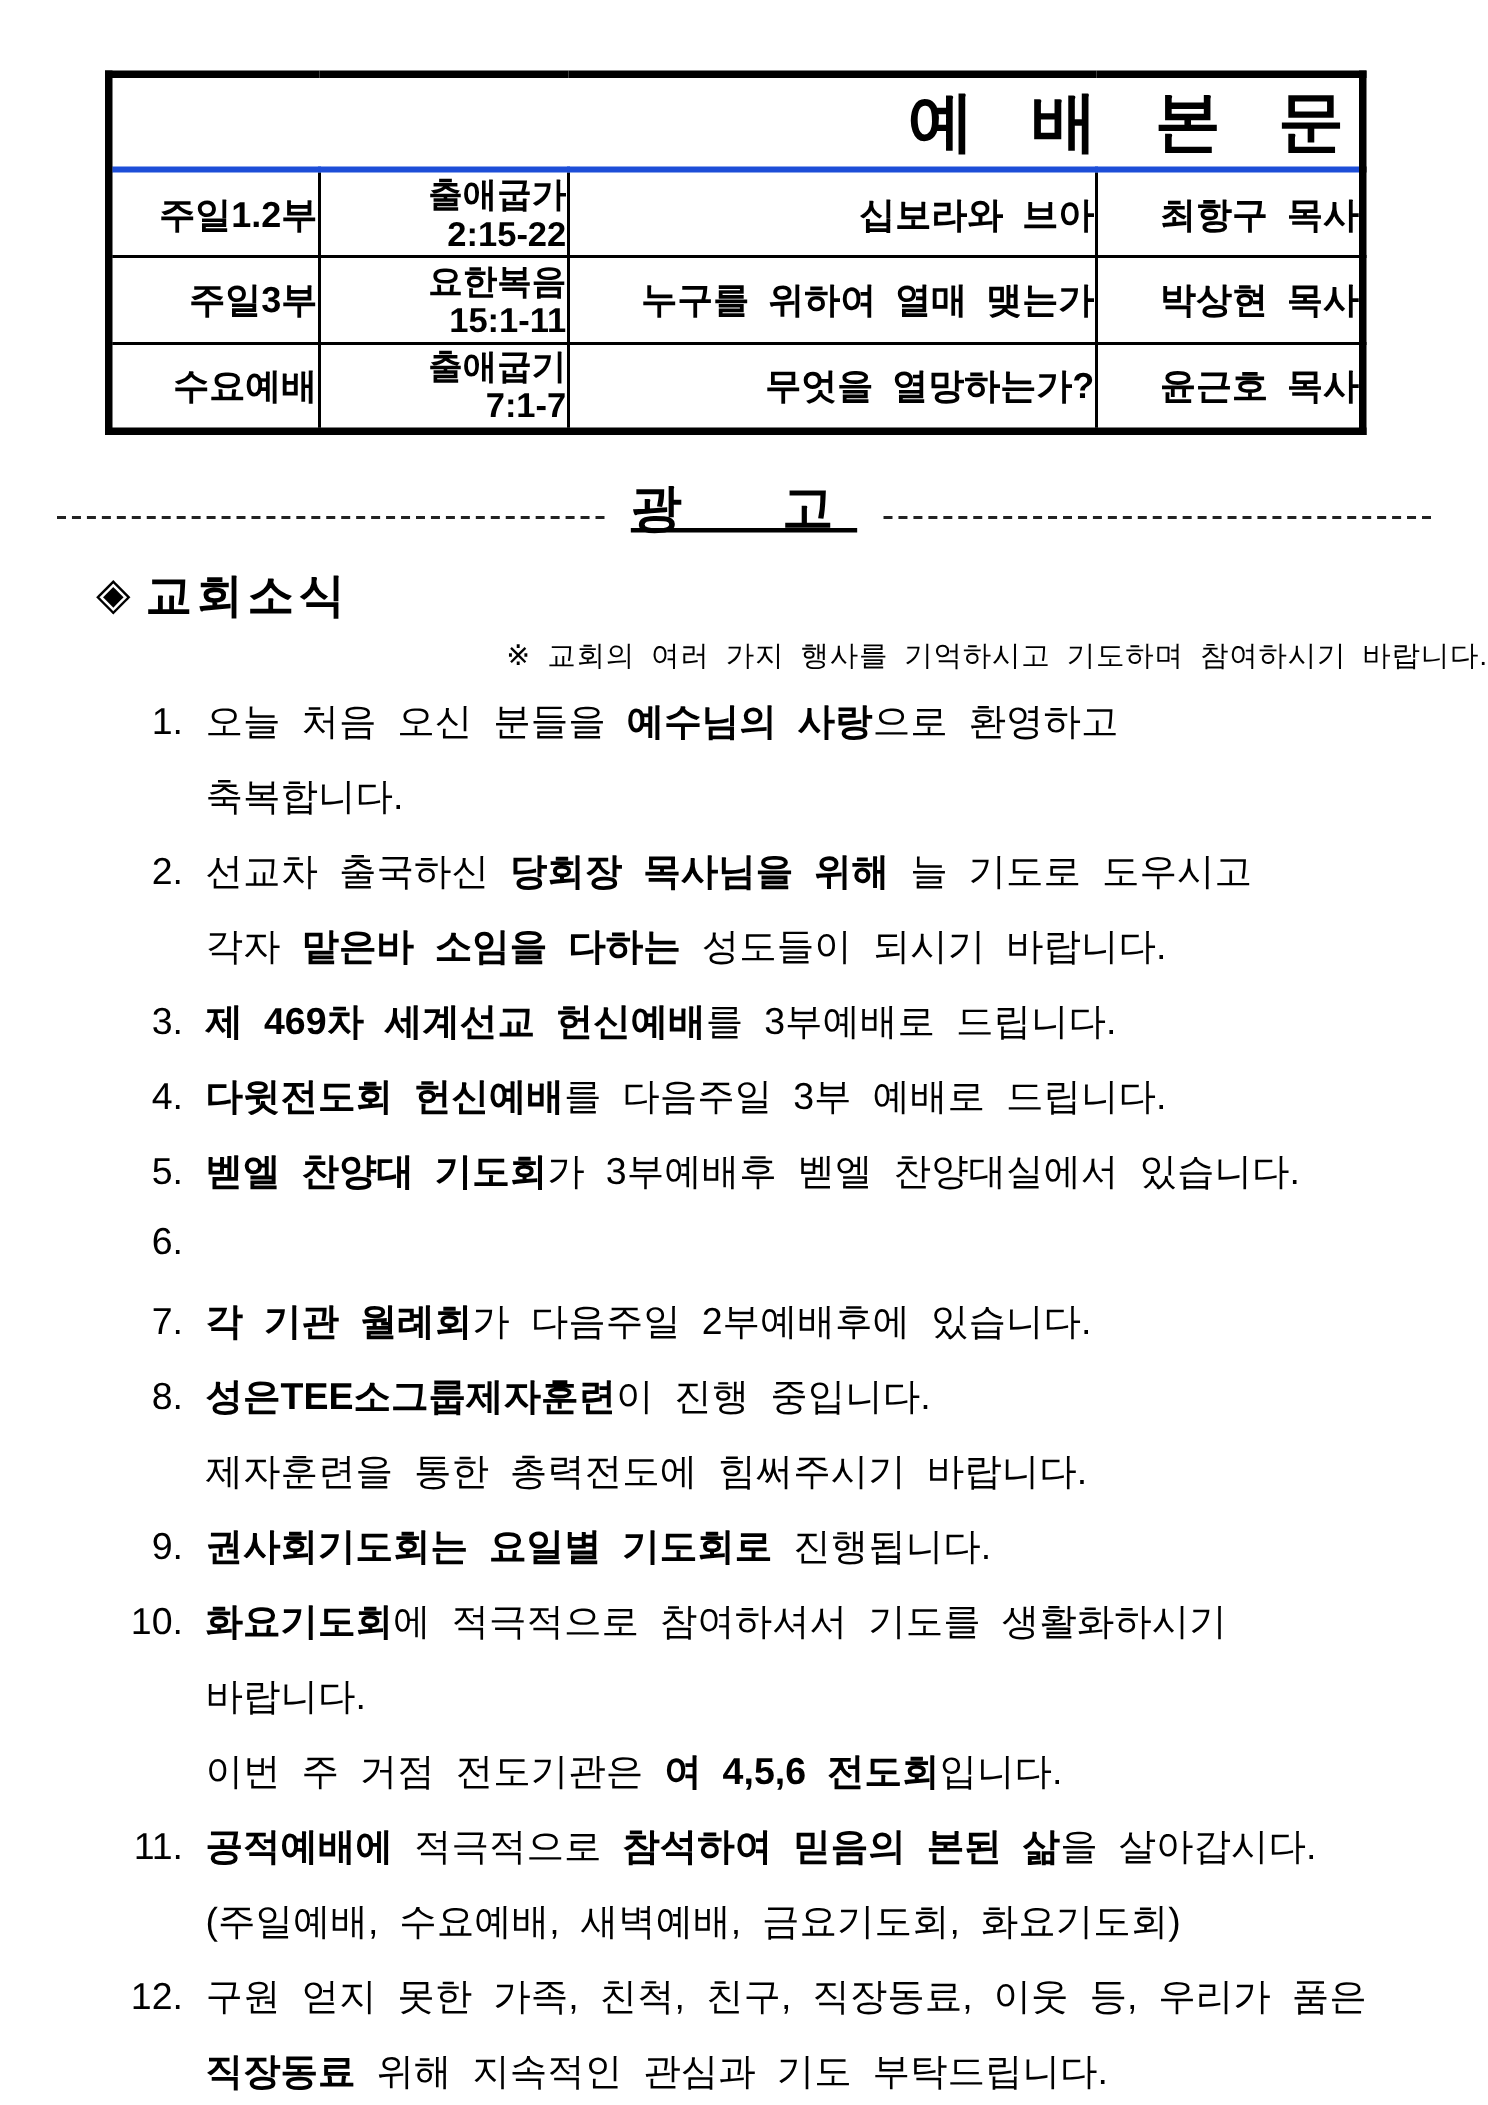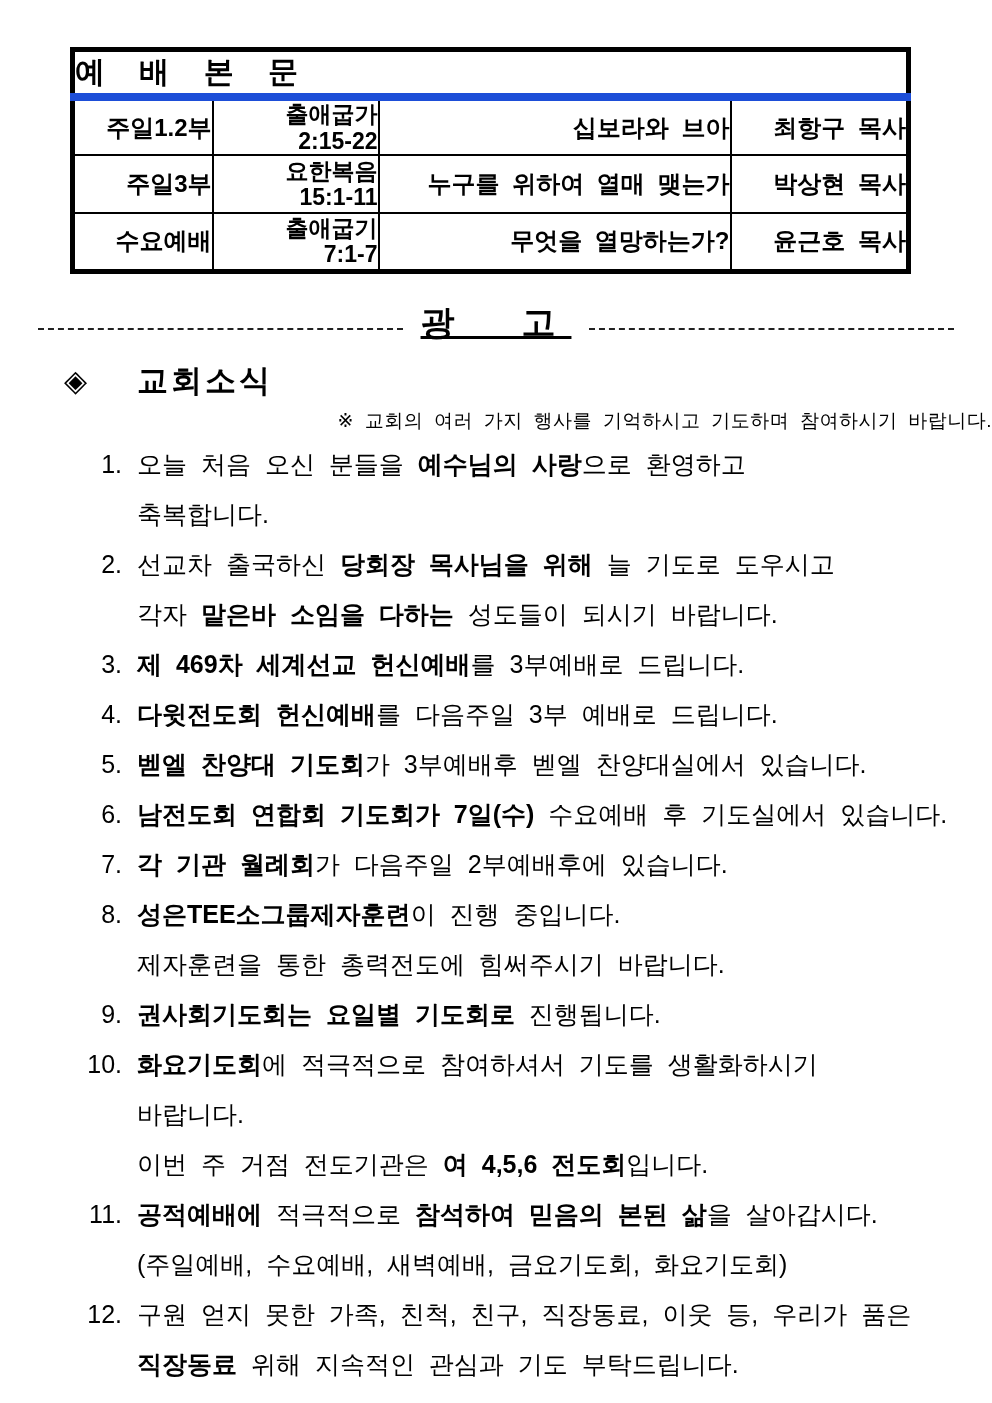--- a/index.html
+++ b/index.html
@@ -18,23 +18,23 @@
     width: 836px;
     border-collapse: collapse;
     table-layout: fixed;
   }
   .worship-table, .worship-table td, .worship-table th {
     border: 2px solid #000;
   }
   .worship-table { border: 5px solid #000; }
   .worship-table .title-cell {
     height: 47px;
-    text-align: left; vertical-align: middle;
-    font-size: 30px; font-weight: bold; letter-spacing: 10px;
-    border-bottom: 8px solid #1d4ed8;
+    text-align: right; vertical-align: middle;
+    font-size: 44px; font-weight: bold; letter-spacing: 10px;
+    border-bottom: 4px solid #1d4ed8;
   }
   .worship-table td {
     height: 58px;
     text-align: right; vertical-align: middle;
     font-weight: bold;
     font-size: 24px;
     word-spacing: 6px;
   }
   .col-service { width: 140px; }
   .col-scripture { width: 166px; }
@@ -59,21 +59,21 @@
     white-space: pre;
   }
 
   
   .section-heading {
     margin: 14px 0 0 64px;
     display: flex; align-items: center;
     font-size: 31px; font-weight: bold;
   }
   .section-heading .bullet { font-size: 30px; margin-right: 10px; }
-  .section-heading .heading-text { letter-spacing: 3px; margin-left: 40px; }
+  .section-heading .heading-text { letter-spacing: 3px; }
 
   .section-note {
     margin: 6px 0 0 116px;
     font-size: 19px;
     letter-spacing: 0.5px;
     word-spacing: 5px;
     text-align: right;
   }
 
   
@@ -181,21 +181,20 @@
       <div class="item-line">
         <span class="item-no">4.</span>
         <span class="item-text"><span class="b">다윗전도회 헌신예배</span><span>를 다음주일 3부 예배로 드립니다.</span></span>
       </div>
       <div class="item-line">
         <span class="item-no">5.</span>
         <span class="item-text"><span class="b">벧엘 찬양대 기도회</span><span>가 3부예배후 벧엘 찬양대실에서 있습니다.</span></span>
       </div>
       <div class="item-line">
         <span class="item-no">6.</span>
-        <span class="item-text"><span class="b">남전도회 연합회 기도회가 7일(수)</span><span> 수요예배 후 기도실에서 있습니다.</span></span>
       </div>
       <div class="item-line">
         <span class="item-no">7.</span>
         <span class="item-text"><span class="b">각 기관 월례회</span><span>가 다음주일 2부예배후에 있습니다.</span></span>
       </div>
       <div class="item-line">
         <span class="item-no">8.</span>
         <span class="item-text"><span class="b">성은TEE소그룹제자훈련</span><span>이 진행 중입니다.</span></span>
       </div>
       <div class="item-line">

